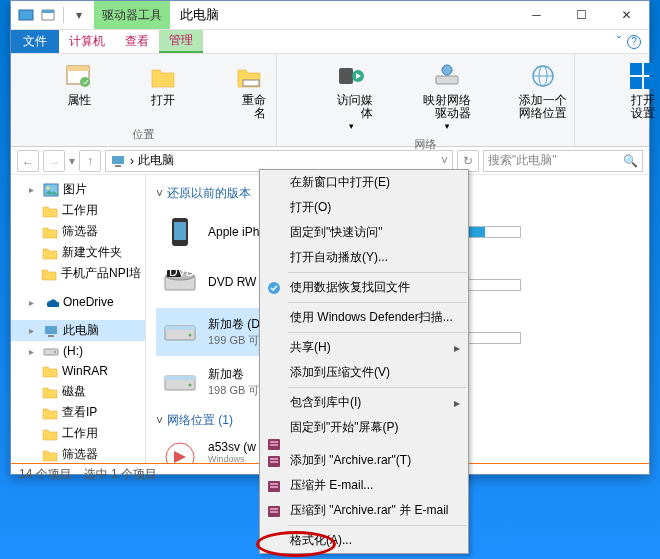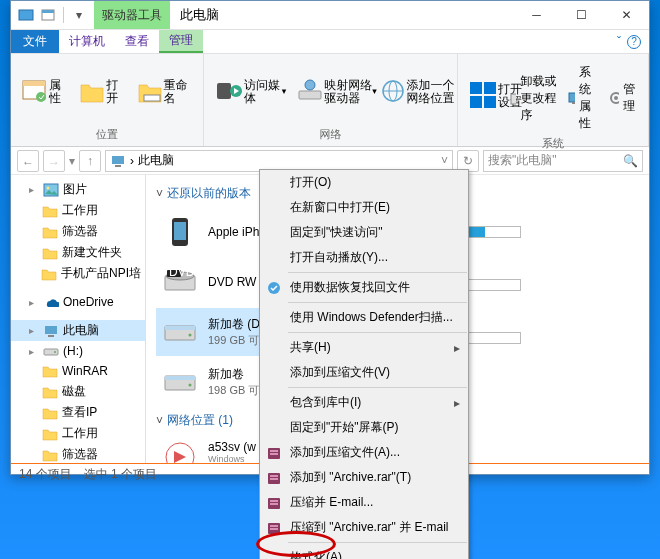--- a/index.html
+++ b/index.html
@@ -8,27 +8,27 @@
 .titlebar { height: 29px; display: flex; align-items: center; background: #fff; border-bottom: 1px solid #e1e1e1; }
 .titlebar-icons { display: flex; align-items: center; gap: 4px; padding: 0 6px; }
 .mini-icon { width: 18px; height: 18px; display: inline-flex; align-items: center; justify-content: center; }
 .qat-sep { width: 1px; height: 16px; background: #ccc; margin: 0 2px; }
 .tab-contextual { background: #8de28d; padding: 2px 8px; font-size: 11px; color: #333; height: 28px; display: flex; flex-direction: column; align-items: center; justify-content: center; line-height: 12px; }
 .tab-main { padding: 0 10px; font-size: 13px; }
 .win-controls { margin-left: auto; display: flex; }
 .win-btn { width: 45px; height: 29px; display: flex; align-items: center; justify-content: center; color: #333; }
 .menubar { height: 24px; display: flex; align-items: stretch; background: #fff; border-bottom: 1px solid #e1e1e1; }
 .file-tab { background: #1979ca; color: #fff; padding: 4px 12px; display: flex; align-items: center; }
-.menu-tab { padding: 4px 10px; display: flex; align-items: center; color: #4c1d95; }
+.menu-tab { padding: 4px 10px; display: flex; align-items: center; color: #be185d; }
 .menu-tab.green { background: #b5e6b5; border-bottom: 2px solid #4caf50; }
 .help-area { margin-left: auto; display: flex; align-items: center; padding-right: 8px; gap: 6px; }
 .ribbon { height: 93px; background: #f5f6f7; display: flex; border-bottom: 1px solid #d0d0d0; }
 .rgroup { display: flex; flex-direction: column; align-items: center; padding: 4px 6px; border-right: 1px solid #e0e0e0; }
 .rgroup-items { display: flex; gap: 2px; flex: 1; }
-.ritem { display: flex; flex-direction: row; align-items: center; justify-content: flex-start; padding: 2px 4px; min-width: 38px; text-align: left; line-height: 13px; }
+.ritem { display: flex; flex-direction: column; align-items: center; justify-content: flex-start; padding: 2px 4px; min-width: 38px; text-align: right; line-height: 13px; margin-left: 43px; }
 .ritem-icon { width: 32px; height: 32px; margin-bottom: 2px; display: flex; align-items: center; justify-content: center; }
 .ritem-small { display: flex; align-items: center; gap: 4px; padding: 2px; font-size: 12px; }
 .rgroup-label { font-size: 11px; color: #666; padding-top: 2px; }
 .addrbar { height: 28px; display: flex; align-items: center; background: #fff; padding: 2px 6px; gap: 4px; border-bottom: 1px solid #e8e8e8; }
 .nav-arrow { width: 22px; height: 22px; border: 1px solid #ccc; border-radius: 2px; display: flex; align-items: center; justify-content: center; color: #888; }
 .addr-box { flex: 1; height: 22px; border: 1px solid #ccc; display: flex; align-items: center; padding: 0 4px; gap: 4px; }
 .search-box { width: 160px; height: 22px; border: 1px solid #ccc; display: flex; align-items: center; padding: 0 4px; gap: 4px; color: #888; }
 .content { display: flex; height: 288px; }
 .tree { width: 135px; border-right: 1px solid #e0e0e0; overflow: hidden; padding: 4px 0; }
 .tree-item { display: flex; align-items: center; padding: 2px 4px 2px 18px; gap: 4px; white-space: nowrap; }
@@ -440,24 +440,24 @@
   </div>
 
   <div class="statusbar">
     <span>14 个项目</span>
     <span>选中 1 个项目</span>
   </div>
 </div>
 
 <div class="ctx-menu" id="ctxmenu">
     <div class="ctx-item">
+      <span>在新窗口中打开(E)</span>
+    </div>
+    <div class="ctx-item">
       <span>打开(O)</span>
-    </div>
-    <div class="ctx-item">
-      <span>在新窗口中打开(E)</span>
     </div>
     <div class="ctx-item">
       <span>固定到"快速访问"</span>
     </div>
     <div class="ctx-item">
       <span>打开自动播放(Y)...</span>
     </div>
     <div class="ctx-sep"></div>
     <div class="ctx-item">
       <svg class="ctx-icon" width="16" height="16">
@@ -485,21 +485,20 @@
     </div>
     <div class="ctx-item">
       <span>固定到"开始"屏幕(P)</span>
     </div>
     <div class="ctx-item">
       <svg class="ctx-icon" width="16" height="16">
         <rect x="2" y="3" width="12" height="11" fill="#8b3a62" rx="1"></rect>
         <rect x="4" y="5" width="8" height="2" fill="#d990b5"></rect>
         <rect x="4" y="8" width="8" height="2" fill="#d990b5"></rect>
       </svg>
-      <span>添加到压缩文件(A)...</span>
     </div>
     <div class="ctx-item">
       <svg class="ctx-icon" width="16" height="16">
         <rect x="2" y="3" width="12" height="11" fill="#8b3a62" rx="1"></rect>
         <rect x="4" y="5" width="8" height="2" fill="#d990b5"></rect>
         <rect x="4" y="8" width="8" height="2" fill="#d990b5"></rect>
       </svg>
       <span>添加到 "Archive.rar"(T)</span>
     </div>
     <div class="ctx-item">

